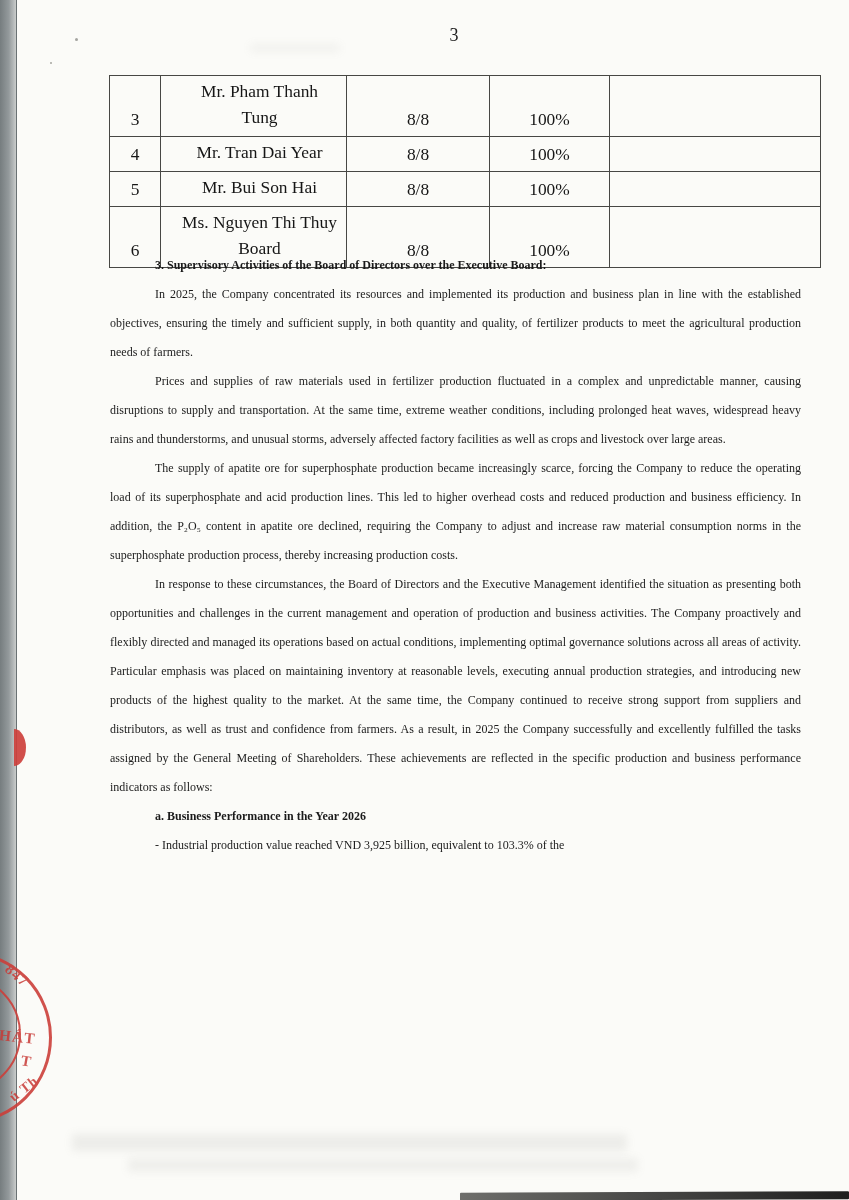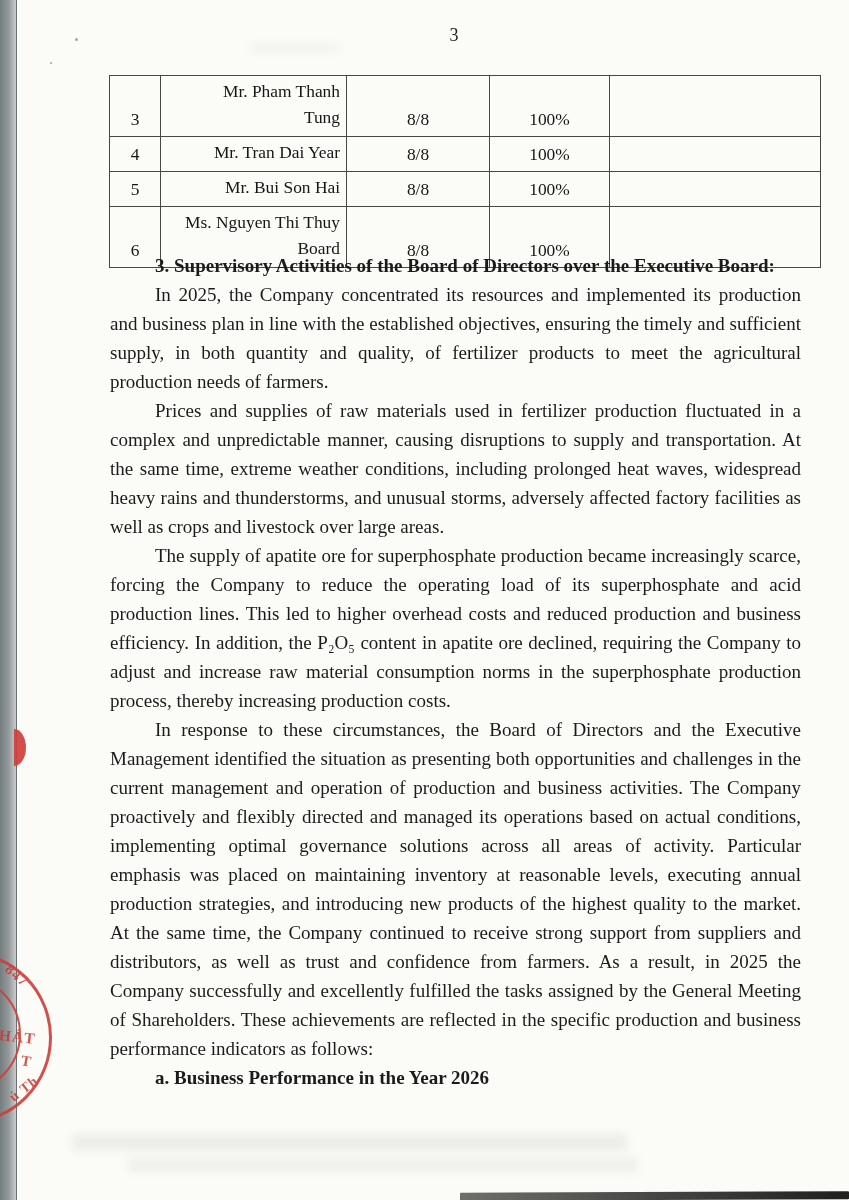--- a/index.html
+++ b/index.html
@@ -34,27 +34,27 @@
   table.att td {
     border:1px solid #474744;
     vertical-align:bottom;
     padding:2px 6px 6px;
     text-align:center;
     overflow:hidden;
   }
   table.att tr.r-tall  { height:54px; }
   table.att tr.r-short { height:30px; }
   table.att td.name {
-    text-align:right; padding-left:18px; white-space:pre-line; line-height:26px;
+    text-align:center; padding-left:18px; white-space:pre-line; line-height:26px;
   }
 
   
   .content {
     position:absolute; left:110px; top:251px; width:691px;
-    font-size:19px; line-height:29px; text-align:justify;
+    font-size:12px; line-height:29px; text-align:justify;
   }
   .content p { text-indent:45px; margin:0; }
   .content .heading, .content .subheading { font-weight:bold; }
 
   
   .seal-ring {
     position:absolute; left:-121px; top:951px; width:173px; height:173px;
     border:3.5px solid #cc3f3a; border-radius:50%; opacity:.9;
   }
   .seal-ring .inner {
@@ -141,20 +141,21 @@
     </tbody>
   </table>
 
   <div class="content">
     <p class="heading">3. Supervisory Activities of the Board of Directors over the Executive Board:</p>
     <p>In 2025, the Company concentrated its resources and implemented its production and business plan in line with the established objectives, ensuring the timely and sufficient supply, in both quantity and quality, of fertilizer products to meet the agricultural production needs of farmers.</p>
     <p>Prices and supplies of raw materials used in fertilizer production fluctuated in a complex and unpredictable manner, causing disruptions to supply and transportation. At the same time, extreme weather conditions, including prolonged heat waves, widespread heavy rains and thunderstorms, and unusual storms, adversely affected factory facilities as well as crops and livestock over large areas.</p>
     <p>The supply of apatite ore for superphosphate production became increasingly scarce, forcing the Company to reduce the operating load of its superphosphate and acid production lines. This led to higher overhead costs and reduced production and business efficiency. In addition, the P₂O₅ content in apatite ore declined, requiring the Company to adjust and increase raw material consumption norms in the superphosphate production process, thereby increasing production costs.</p>
     <p>In response to these circumstances, the Board of Directors and the Executive Management identified the situation as presenting both opportunities and challenges in the current management and operation of production and business activities. The Company proactively and flexibly directed and managed its operations based on actual conditions, implementing optimal governance solutions across all areas of activity. Particular emphasis was placed on maintaining inventory at reasonable levels, executing annual production strategies, and introducing new products of the highest quality to the market. At the same time, the Company continued to receive strong support from suppliers and distributors, as well as trust and confidence from farmers. As a result, in 2025 the Company successfully and excellently fulfilled the tasks assigned by the General Meeting of Shareholders. These achievements are reflected in the specific production and business performance indicators as follows:</p>
     <p class="subheading">a. Business Performance in the Year 2026</p>
+    <p>- Industrial production value reached VND 3,925 billion, equivalent to 103.3% of the</p>
   </div>
 
   <div class="crescent"></div>
 
   <div class="seal-ring">
     <div class="inner"></div>
     <span class="seal-frag frag-847">847</span>
     <span class="seal-frag frag-hat">HÁT</span>
     <span class="seal-frag frag-t">T</span>
     <span class="seal-frag frag-uth">ú Th</span>

